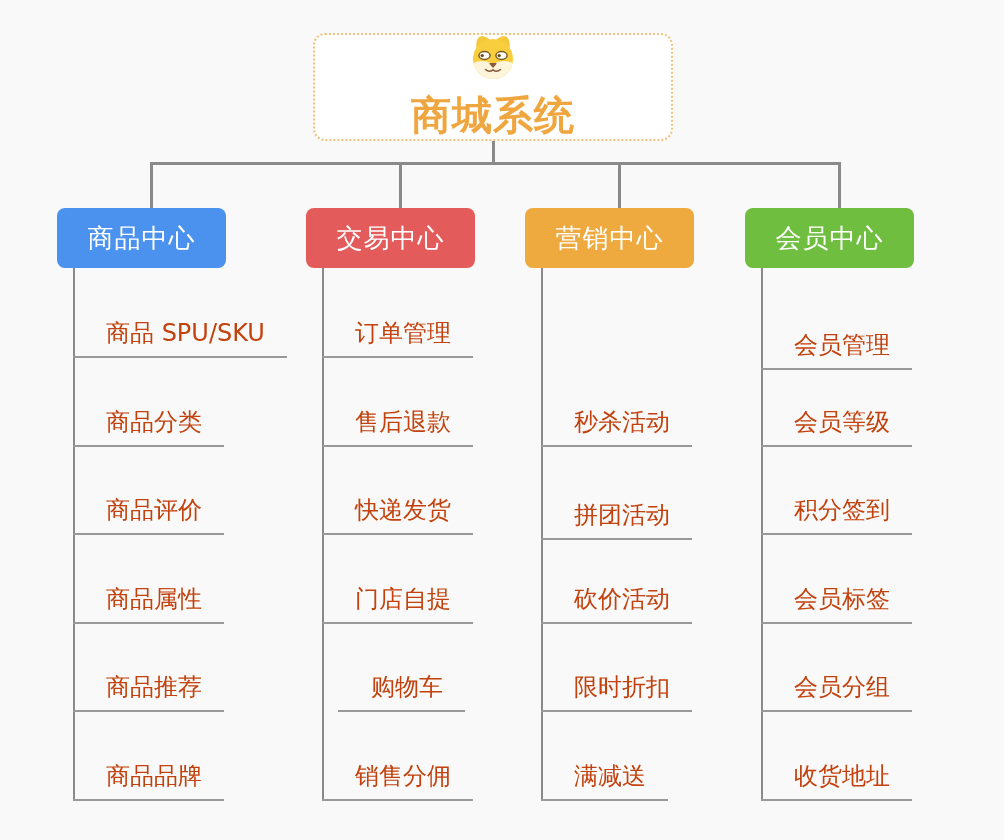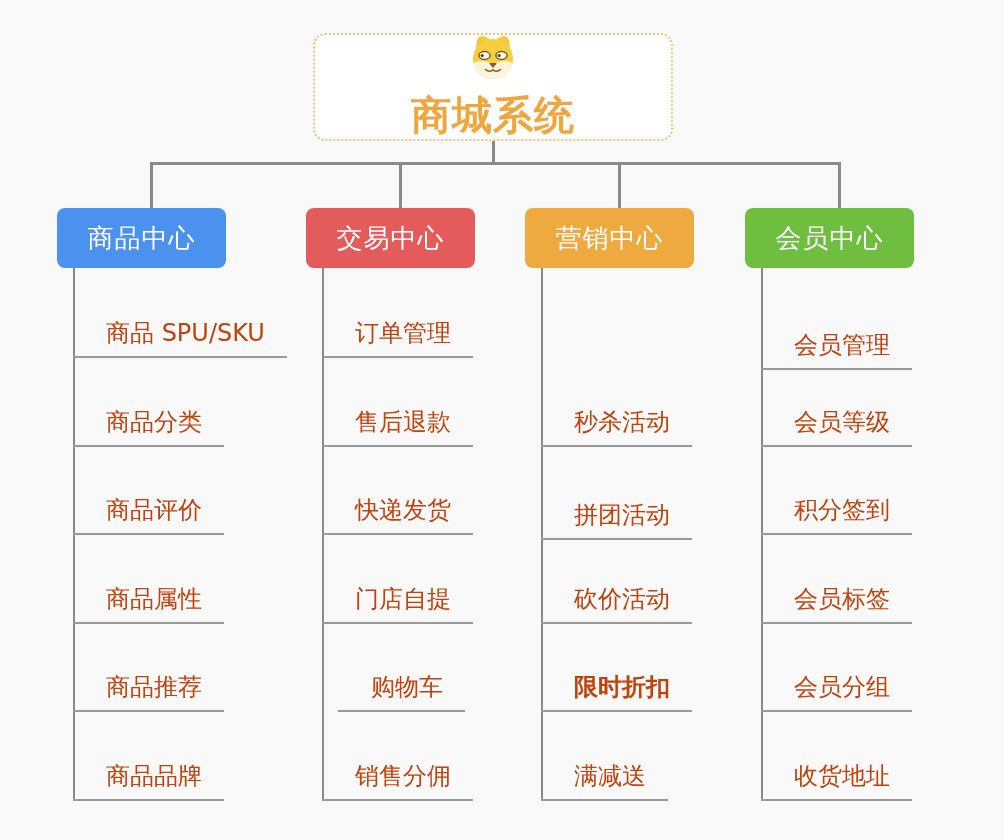--- a/index.html
+++ b/index.html
@@ -125,21 +125,21 @@
     <div class="leaf-node" style="left: 322px; top: 674px; margin-left: 16px;">购物车</div>
     <div class="leaf-node" style="left: 322px; top: 763px;">销售分佣</div>
     <div class="line" style="left: 618px; top: 162px; width: 3px; height: 46px;"></div>
     <div class="branch-node" style="left: 525px; top: 208px; background: rgb(238, 170, 62);">
       <span>营销中心</span>
     </div>
     <div class="line" style="left: 541px; top: 268px; width: 2px; height: 533px;"></div>
     <div class="leaf-node" style="left: 541px; top: 409px;">秒杀活动</div>
     <div class="leaf-node" style="left: 541px; top: 486px; margin-top: 16px;">拼团活动</div>
     <div class="leaf-node" style="left: 541px; top: 586px;">砍价活动</div>
-    <div class="leaf-node" style="left: 541px; top: 674px; font-weight: bold;">限时折扣</div>
+    <div class="leaf-node" style="left: 541px; top: 674px;">限时折扣</div>
     <div class="leaf-node" style="left: 541px; top: 763px;">满减送</div>
     <div class="line" style="left: 838px; top: 162px; width: 3px; height: 46px;"></div>
     <div class="branch-node" style="left: 745px; top: 208px; background: rgb(111, 190, 63);">
       <span>会员中心</span>
     </div>
     <div class="line" style="left: 761px; top: 268px; width: 2px; height: 533px;"></div>
     <div class="leaf-node" style="left: 761px; top: 320px; margin-top: 12px;">会员管理</div>
     <div class="leaf-node" style="left: 761px; top: 409px;">会员等级</div>
     <div class="leaf-node" style="left: 761px; top: 497px;">积分签到</div>
     <div class="leaf-node" style="left: 761px; top: 586px;">会员标签</div>

